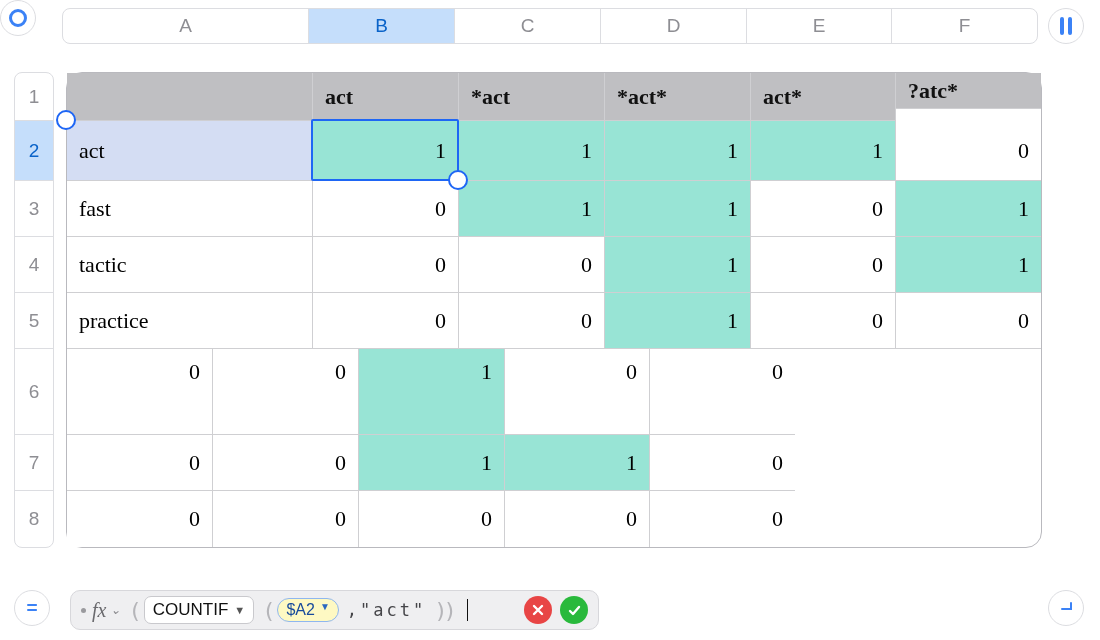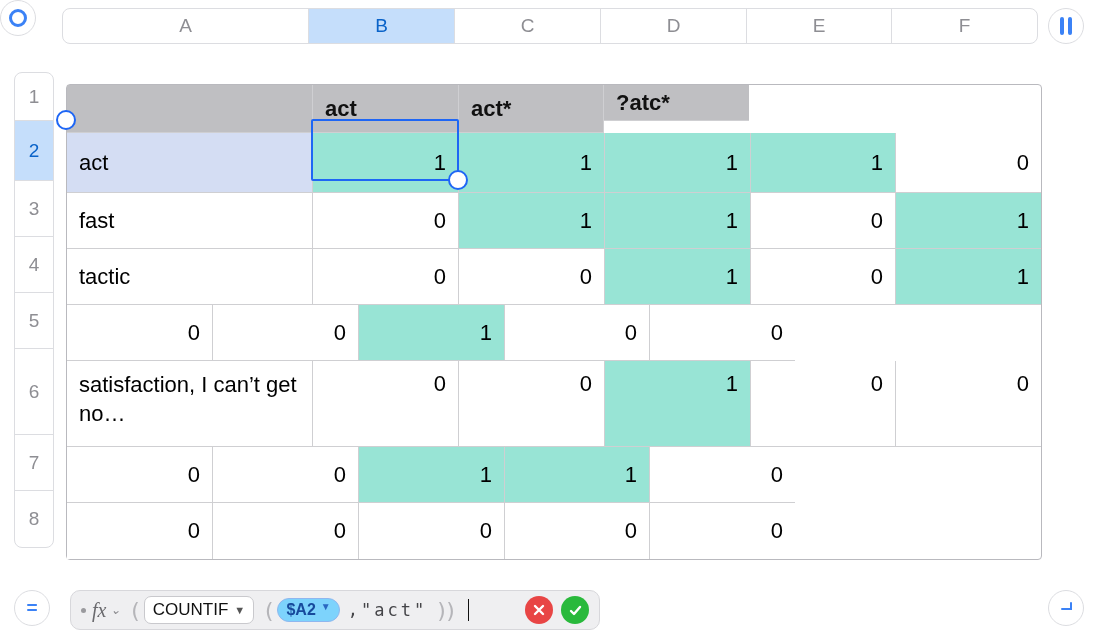--- a/index.html
+++ b/index.html
@@ -63,24 +63,25 @@
     display: flex; align-items: center; justify-content: center;
     font-size: 19px;
     color: #8e8e93;
   }
   .row-num:last-child { border-bottom: none; }
   .row-num.sel { background: #c5defb; color: #0a63c9; }
 
   
   .grid {
     position: absolute;
-    left: 66px; top: 84px;
+    left: 66px; top: 72px;
     border: 1.5px solid #b9b9be;
-    border-radius: 4px;
+    border-radius: 16px;
     overflow: visible;
+    font-family: Liberation Serif, serif;
   }
   .grow { display: flex; }
   .gcell {
     border-right: 1px solid #cfcfd2;
     border-bottom: 1px solid #cfcfd2;
     padding: 0 12px;
     display: flex; align-items: center;
     font-size: 22px;
     background: #fff;
     position: relative;
@@ -136,27 +137,27 @@
     border: 1px solid #c9c9cd;
     border-radius: 7px;
     padding: 3px 8px;
     font-size: 17px;
     color: #111;
     display: flex; align-items: center; gap:6px;
   }
   .fn-pill .tri { font-size: 11px; color:#555; }
   .paren { color:#b5b5b9; font-size:22px; font-family: ui-monospace, Menlo, monospace; letter-spacing:-6px;}
   .ref-pill {
-    background: #7dd3fc;
+    background: #fef9c3;
     border: 1px solid #8fb7ef;
     border-radius: 12px;
     padding: 2px 8px;
     font-size: 16px;
     color: #174a9c;
-    display:flex;align-items:flex-start;gap:5px;font-weight:bold;
+    display:flex;align-items:flex-start;gap:5px;
   }
   .ref-pill .tri { font-size: 10px; color:#2a67c1;}
   .lit {
     font-family: ui-monospace, Menlo, monospace;
     letter-spacing: 3px;
     font-size: 17px;
     color: #454549;
   }
   .cursor {
     width: 1.5px; height: 22px; background:#111; display:inline-block;
@@ -210,20 +211,26 @@
     <div class="row-num" style="height: 56px;">7</div>
     <div class="row-num" style="height: 56px;">8</div>
   </div>
 
 <div class="grid" id="grid">
     <div class="grow">
       <div class="gcell hdr first txt" style="width: 246px; height: 48px;"></div>
       <div class="gcell hdr txt" style="width: 146px; height: 48px;">
         <span>act</span>
       </div>
+      <div class="gcell hdr txt" style="width: 146px; height: 48px;">
+        <span>*act</span>
+      </div>
+      <div class="gcell hdr txt" style="width: 146px; height: 48px;">
+        <span>*act*</span>
+      </div>
       <div class="gcell hdr txt" style="width: 145px; height: 48px;">
         <span>act*</span>
       </div>
       <div class="gcell hdr txt" style="width: 145px; height: 36px;">
         <span>?atc*</span>
       </div>
     </div>
     <div class="grow">
       <div class="gcell txt row2a" style="width: 246px; height: 60px;">
         <span>act</span>
@@ -278,40 +285,40 @@
         <span>1</span>
       </div>
       <div class="gcell num" style="width: 145px; height: 56px;">
         <span>0</span>
       </div>
       <div class="gcell num hl" style="width: 145px; height: 56px;">
         <span>1</span>
       </div>
     </div>
     <div class="grow">
+      <div class="gcell txt" style="width: 246px; height: 56px;">
+        <span>practice</span>
+      </div>
       <div class="gcell num" style="width: 146px; height: 56px;">
         <span>0</span>
       </div>
       <div class="gcell num" style="width: 146px; height: 56px;">
         <span>0</span>
       </div>
       <div class="gcell num hl" style="width: 146px; height: 56px;">
         <span>1</span>
       </div>
       <div class="gcell num" style="width: 145px; height: 56px;">
         <span>0</span>
       </div>
       <div class="gcell num" style="width: 145px; height: 56px;">
         <span>0</span>
       </div>
     </div>
     <div class="grow">
-      <div class="gcell txt" style="width: 246px; height: 86px; align-items: flex-start; padding-top: 10px;">
-        <span style="line-height: 1.3;">satisfaction, I can’t get no…</span>
-      </div>
       <div class="gcell num" style="width: 146px; height: 86px; align-items: flex-start; padding-top: 10px;">
         <span>0</span>
       </div>
       <div class="gcell num" style="width: 146px; height: 86px; align-items: flex-start; padding-top: 10px;">
         <span>0</span>
       </div>
       <div class="gcell num hl" style="width: 146px; height: 86px; align-items: flex-start; padding-top: 10px;">
         <span>1</span>
       </div>
       <div class="gcell num" style="width: 145px; height: 86px; align-items: flex-start; padding-top: 10px;">

